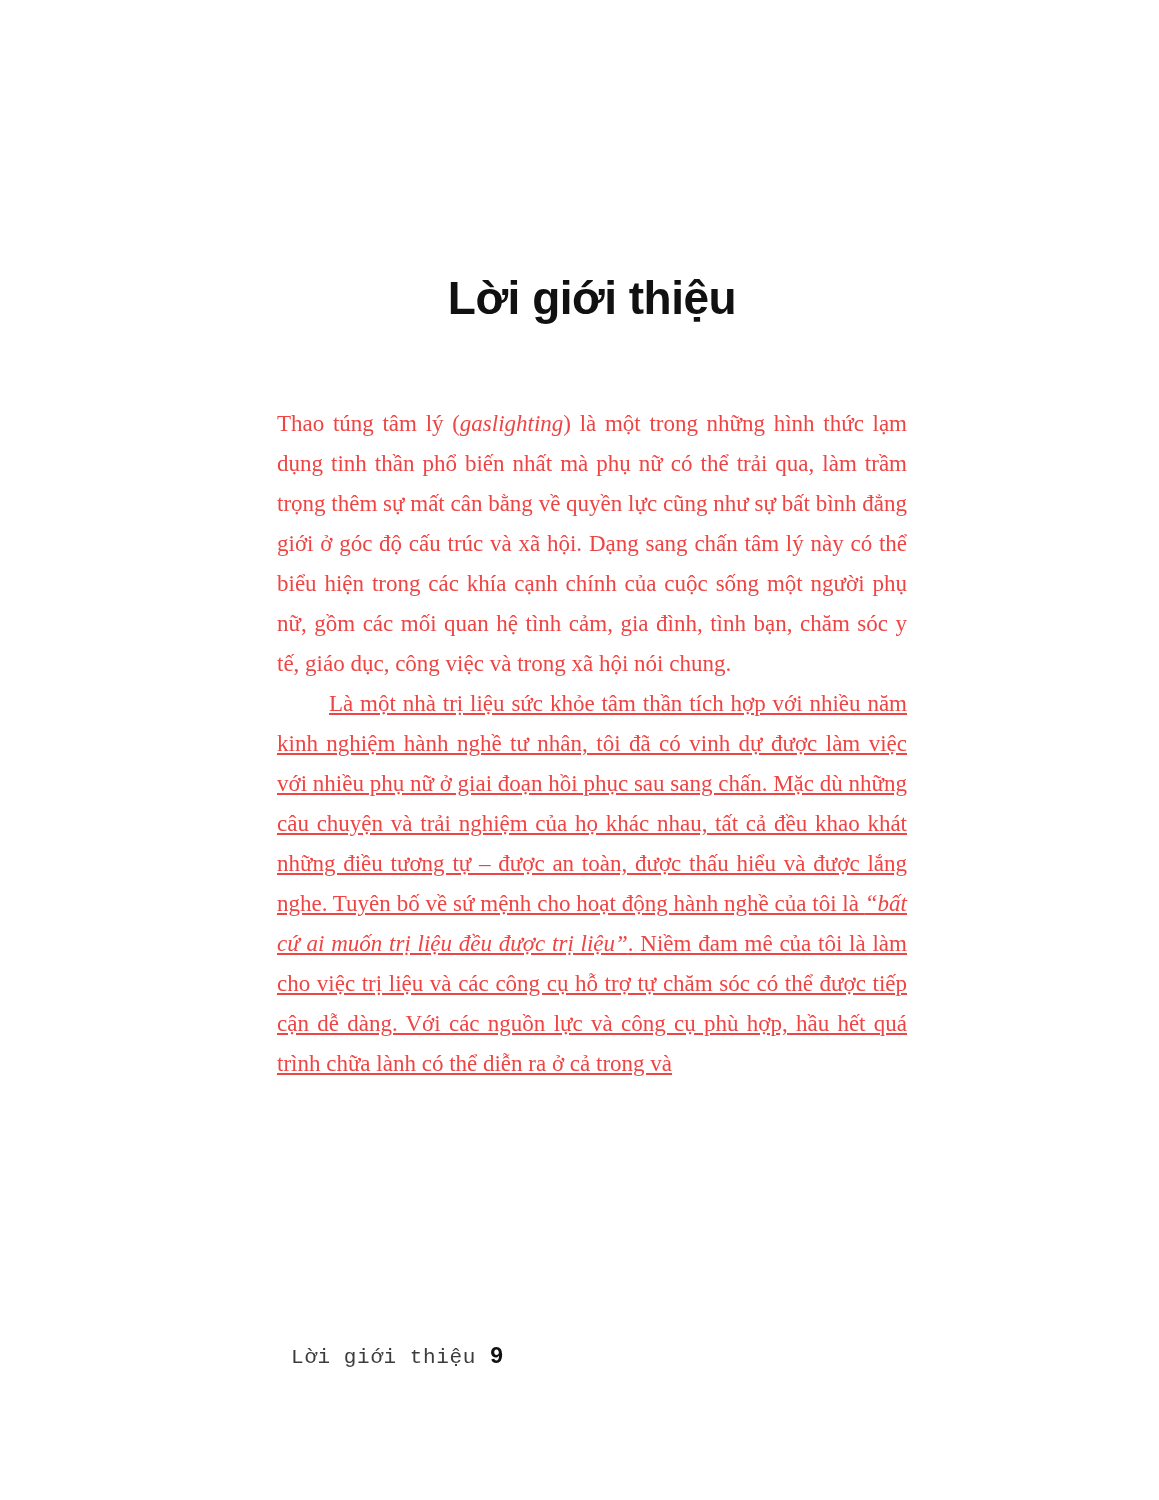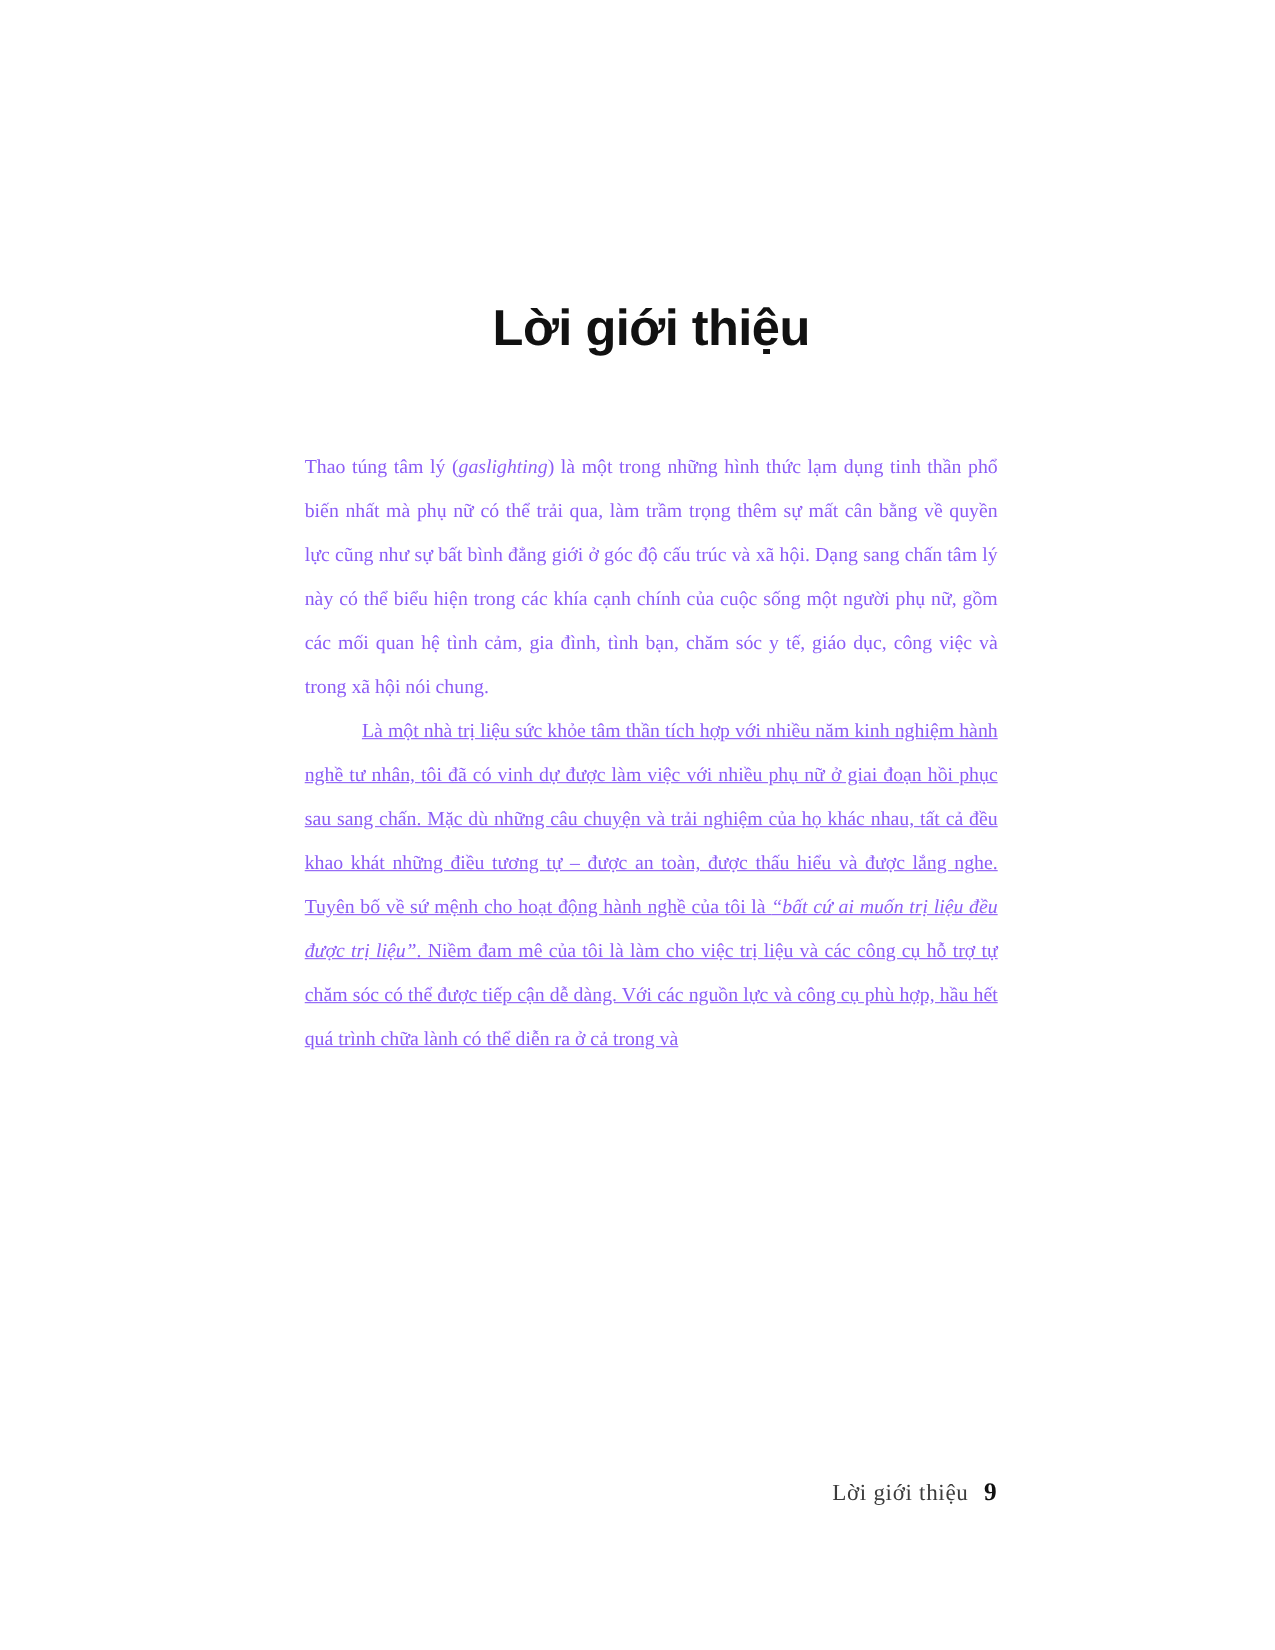--- a/index.html
+++ b/index.html
@@ -31,39 +31,38 @@
   }
   .body-text {
     position: absolute;
     top: 404px;
     left: 277px;
     width: 630px;
   }
   .body-text p {
     margin: 0;
     font-family: "Liberation Serif", serif;
-    font-size: 18px;
+    font-size: 23px;
     line-height: 40px;
     text-align: justify;
-    color: #8b5cf6;
+    color: #ef4444;
   }
   .body-text p + p {
     text-indent: 52px;
     text-decoration: underline;
   }
   .italic {
     font-style: italic;
   }
   .footer {
     position: absolute;
     top: 1344px;
-    left: 276px;
+    left: 291px;
     width: 630px;
-    text-align: right;
-    font-family: Liberation Serif, serif;
+    font-family: Liberation Mono, monospace;
   }
   .footer-label {
     font-size: 21px;
     letter-spacing: 0.6px;
     color: #3c3c3c;
     font-weight: 400;
   }
   .footer-page-number {
     font-size: 23px;
     font-weight: 700;

